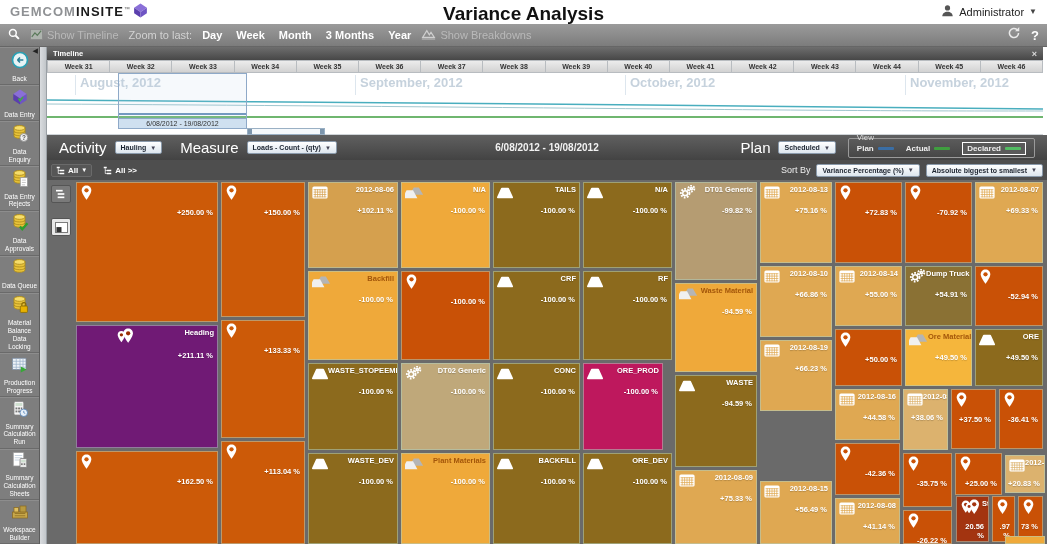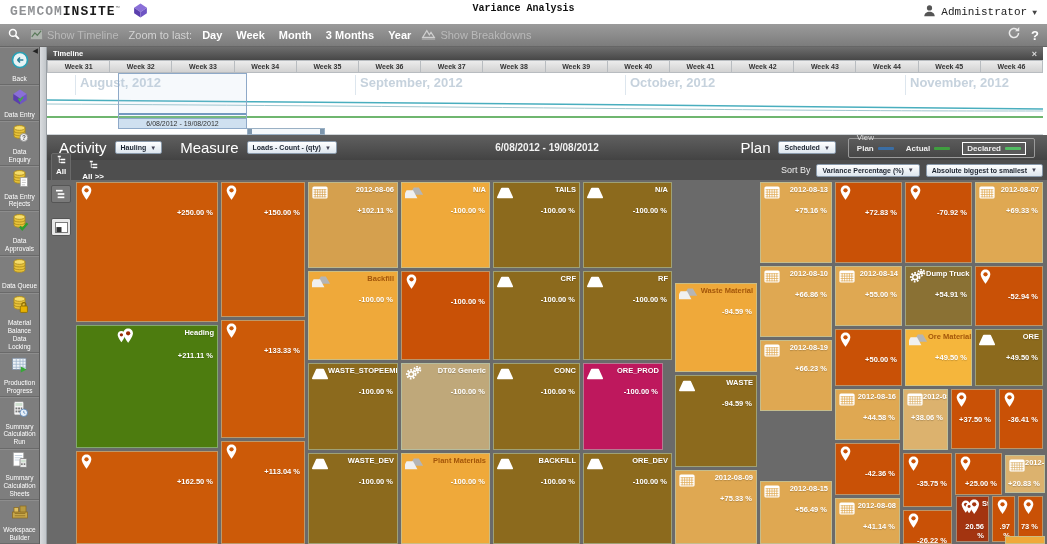--- a/index.html
+++ b/index.html
@@ -1,27 +1,27 @@
 <!DOCTYPE html>
 <html><head>
 <meta charset="utf-8">
 <style>
   * { margin:0; padding:0; box-sizing:border-box; }
   html,body { width:1047px; height:544px; overflow:hidden; background:#fff;
     font-family:"Liberation Sans", sans-serif; }
   #app { position:relative; width:1047px; height:544px; background:#fff; }
 
   
-  .topbar { position:absolute; left:0; top:0; width:1047px; height:24px; background:#fff;font-family:Liberation Mono, monospace; }
+  .topbar { position:absolute; left:0; top:0; width:1047px; height:24px; background:#fff; }
   .logo { position:absolute; left:10px; top:4px; font-size:13px; letter-spacing:1px; display:flex; align-items:center; }
   .logo .gem { color:#8f9194; font-weight:bold; }
   .logo .ins { color:#1c1c1c; font-weight:bold; }
   .logo .tm { font-size:6px; color:#555; vertical-align:top; margin-top:-6px; }
   .logo-cube { position:absolute; left:132px; top:2px; }
-  .page-title { position:absolute; left:0; right:0; top:3px; text-align:center; font-size:10px; font-weight:bold; color:#111; }
+  .page-title { position:absolute; left:0; right:0; top:3px; text-align:center; font-size:19px; font-weight:bold; color:#111; }
   .userbox { position:absolute; right:10px; top:4px; display:flex; align-items:center; gap:5px; font-size:11px; color:#222; }
   .userbox .caret { font-size:8px; color:#444; }
 
   
   .toolbar { position:absolute; left:0; top:24px; width:1047px; height:23px;
     background:linear-gradient(#9b9b9b,#7c7c7c); border-bottom:1px solid #666;
     display:flex; align-items:center; gap:10px; padding:0 8px;text-align:right; }
   .toolbar .disabled { color:#b9b9b9; font-size:11px; display:flex; align-items:center; gap:4px; }
   .toolbar .hint { color:#d2d2d2; font-size:11px; }
   .ranges { display:flex; gap:14px; }
@@ -69,21 +69,21 @@
   .viewbox { border:1px solid #9a9a9a; border-radius:2px; margin-left:12px; padding:3px 8px 2px; position:relative; display:flex; gap:12px; align-items:center; }
   .viewbox .vb-title { position:absolute; top:-6px; left:6px; font-size:8px; color:#ddd; background:transparent; padding:0 2px; }
   .leg { display:flex; align-items:center; gap:4px; font-size:8px; font-weight:bold; color:#eee; }
   .leg .sw { width:16px; height:3px; border-radius:1px; }
   .leg.sel { border:1px solid #fff; background:#5a5a5a; padding:1px 4px; }
 
   
   .mapbar { position:absolute; left:47px; top:160px; width:1000px; height:20px; background:#4e4e4e;
     display:flex; align-items:center; gap:6px; padding:0 4px; }
   .allbtn { display:inline-flex; align-items:center; gap:3px; color:#fff; font-size:8px; font-weight:bold;
-    border:1px solid #6a6a6a; border-radius:2px; background:#565656; padding:1px 4px; cursor:pointer;flex-direction:column; }
+    border:1px solid #6a6a6a; border-radius:2px; background:#565656; padding:1px 4px; cursor:pointer; }
   .sort-group { margin-left:auto; display:flex; align-items:center; gap:6px; }
   .sort-label { color:#eee; font-size:9px; }
 
   
   .treemap { position:absolute; left:47px; top:180px; width:1000px; height:364px; background:#6a6a6a; overflow:hidden; }
   .mini-strip { position:absolute; left:0; top:0; width:28px; height:364px; background:#6a6a6a; }
   .minibtn { position:absolute; left:4px; width:20px; height:18px; border:1px solid #555; border-radius:2px;
     background:#7a7a7a; display:flex; align-items:center; justify-content:center; cursor:pointer; }
   .tile { position:absolute; border:1px solid rgba(175,205,190,.55); color:#fff; overflow:hidden; cursor:pointer; }
   .tile .hdr { display:flex; align-items:flex-start; padding:2px 3px 0 3px; }
@@ -417,21 +417,21 @@
         <div class="hdr">
           <span class="ic"><svg width="13" height="16" viewBox="0 0 24 30">
               <g transform="">
                 <path d="M12 1C6.8 1 3 5 3 10c0 6.5 9 18 9 18s9-11.5 9-18C21 5 17.2 1 12 1z" fill="#fff"></path>
                 <circle cx="12" cy="10" r="4" fill="#cc5a08"></circle>
               </g>
             </svg></span>
         </div>
         <div class="val">+250.00 %</div>
       </div>
-      <div class="tile" style="left: 29px; top: 145px; width: 142px; height: 123px; background: #4d7c0f; padding-left: 36px;">
+      <div class="tile" style="left: 29px; top: 145px; width: 142px; height: 123px; background: #701a75; padding-left: 36px;">
         <div class="hdr">
           <span class="ic"><svg width="20" height="16" viewBox="0 0 36 30">
               <g transform="translate(10,0)">
                 <path d="M12 1C6.8 1 3 5 3 10c0 6.5 9 18 9 18s9-11.5 9-18C21 5 17.2 1 12 1z" fill="#fff"></path>
                 <circle cx="12" cy="10" r="4" fill="#9a2d03"></circle>
               </g>
               <g transform="translate(0,5) scale(0.78)">
                 <path d="M12 1C6.8 1 3 5 3 10c0 6.5 9 18 9 18s9-11.5 9-18C21 5 17.2 1 12 1z" fill="#fff"></path>
                 <circle cx="12" cy="10" r="4" fill="#9a2d03"></circle>
               </g>
@@ -634,20 +634,34 @@
       </div>
       <div class="tile" style="left: 536px; top: 273px; width: 89px; height: 91px; background: rgb(140, 106, 29);">
         <div class="hdr">
           <span class="ic"><svg width="16" height="12" viewBox="0 0 20 15">
               <path d="M6 2h8l5 11H1z" fill="#fff" stroke="#fff" stroke-linejoin="round" stroke-width="2"></path>
             </svg></span>
           <span class="lbl">ORE_DEV</span>
         </div>
         <div class="val">-100.00 %</div>
       </div>
+      <div class="tile" style="left: 628px; top: 2px; width: 82px; height: 98px; background: rgb(181, 156, 114);">
+        <div class="hdr">
+          <span class="ic"><svg width="17" height="14" viewBox="0 0 22 18">
+              <circle cx="8" cy="10.5" r="5.5" fill="none" stroke="#fff" stroke-width="2.6" stroke-dasharray="2.2 1.8"></circle>
+              <circle cx="8" cy="10.5" r="4.1" fill="#fff"></circle>
+              <circle cx="8" cy="10.5" r="2.1" fill="#b59c72"></circle>
+              <circle cx="16" cy="4.5" r="3.8" fill="none" stroke="#fff" stroke-width="2.6" stroke-dasharray="2.2 1.8"></circle>
+              <circle cx="16" cy="4.5" r="2.4" fill="#fff"></circle>
+              <circle cx="16" cy="4.5" r="0.3999999999999999" fill="#b59c72"></circle>
+            </svg></span>
+          <span class="lbl">DT01 Generic</span>
+        </div>
+        <div class="val">-99.82 %</div>
+      </div>
       <div class="tile" style="left: 628px; top: 103px; width: 82px; height: 89px; background: rgb(239, 169, 58);">
         <div class="hdr">
           <span class="ic"><svg width="19" height="13" viewBox="0 0 26 18">
               <path d="M12 2h7l6 10H6z" fill="#b5b5b5"></path>
               <path d="M2 6h9l6 11H-4z" fill="#f0f0f0"></path>
             </svg></span>
           <span class="lbl dark">Waste Material</span>
         </div>
         <div class="val">-94.59 %</div>
       </div>

